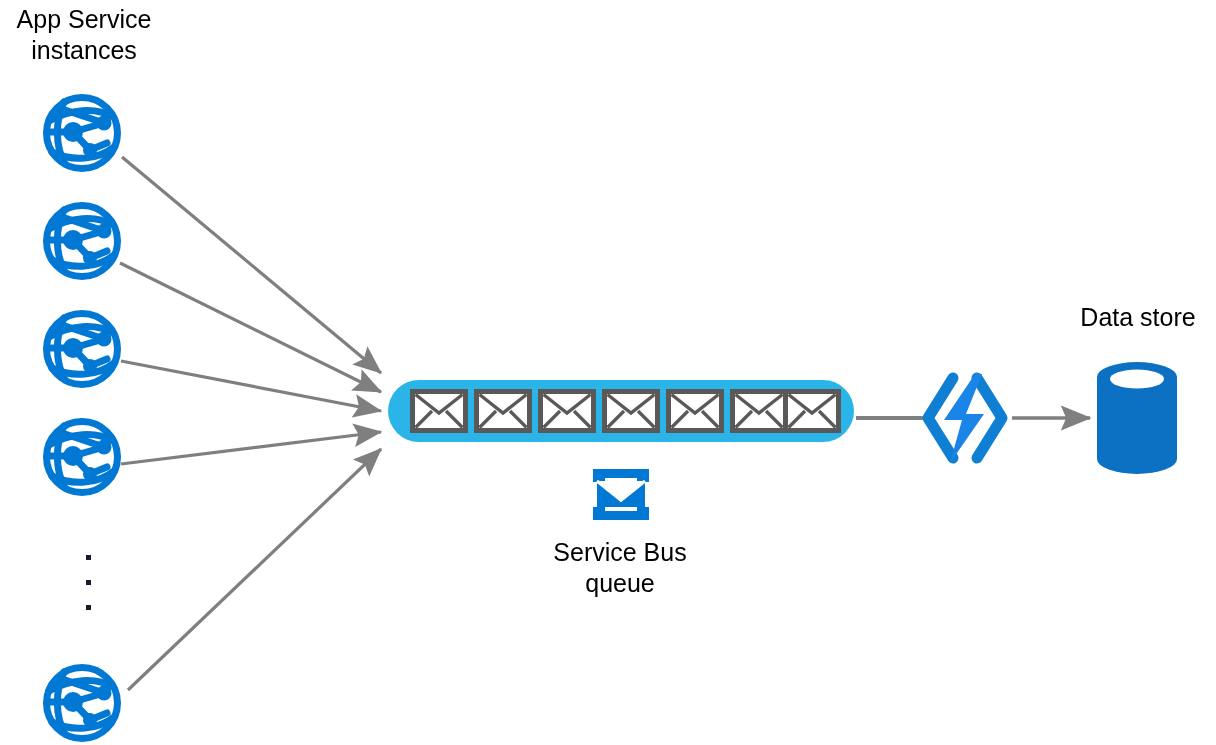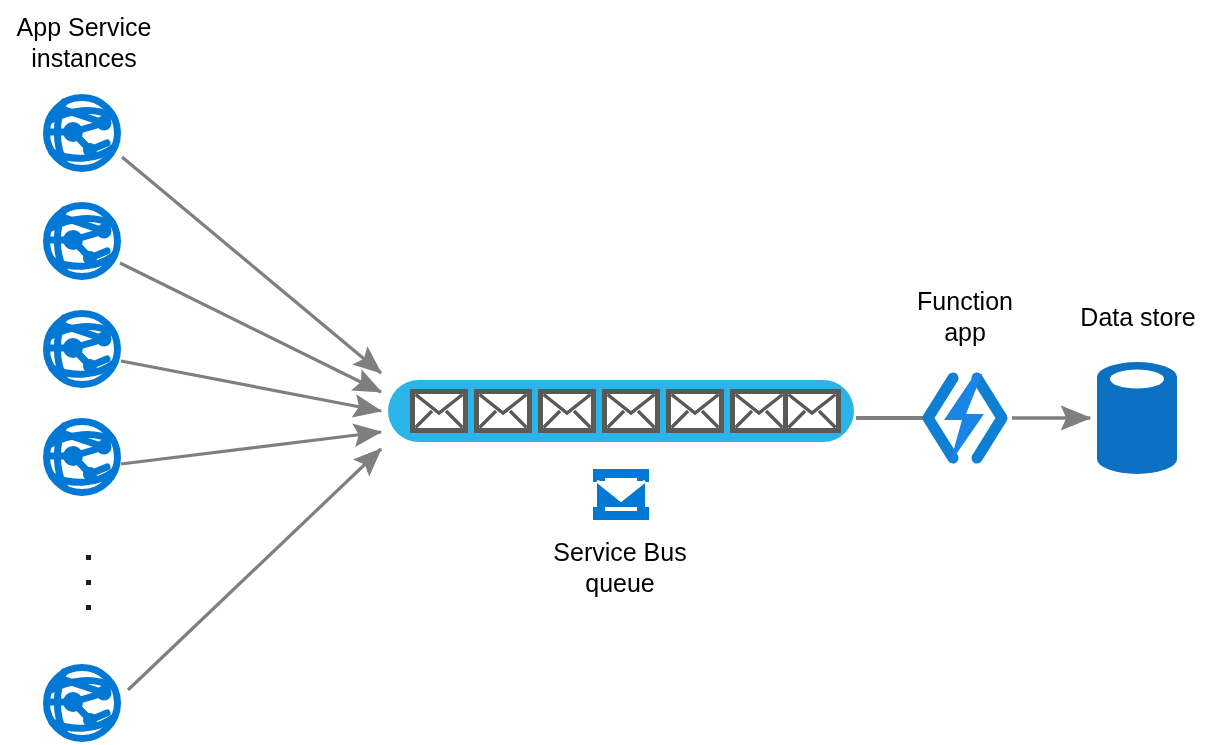--- a/index.html
+++ b/index.html
@@ -31,21 +31,21 @@
     color: #000000;
     font-family: "Liberation Sans", "DejaVu Sans", sans-serif;
     font-size: 25px;
     line-height: 31px;
     white-space: pre-line;
     text-align: center;
     user-select: none;
   }
   #label-app-service-instances {
     left: 0px;
-    top: 12px;
+    top: 4px;
     width: 168px;
     text-align: center;
   }
   #label-service-bus-queue {
     left: 525px;
     top: 537px;
     width: 190px;
     text-align: center;
   }
   #label-function-app {
@@ -172,18 +172,16 @@
       <ellipse cx="1137" cy="379" rx="27" ry="9.5" fill="#FFFFFF"></ellipse>
     </g>
   </svg>
 
   <div class="diagram-label" id="label-app-service-instances">App Service
 instances</div>
 
   <div class="diagram-label" id="label-service-bus-queue">Service Bus
 queue</div>
 
-  <div class="diagram-label" id="label-function-app">Function
-app</div>
 
   <div class="diagram-label" id="label-data-store">Data store</div>
 
 </div>
 
 </body></html>

